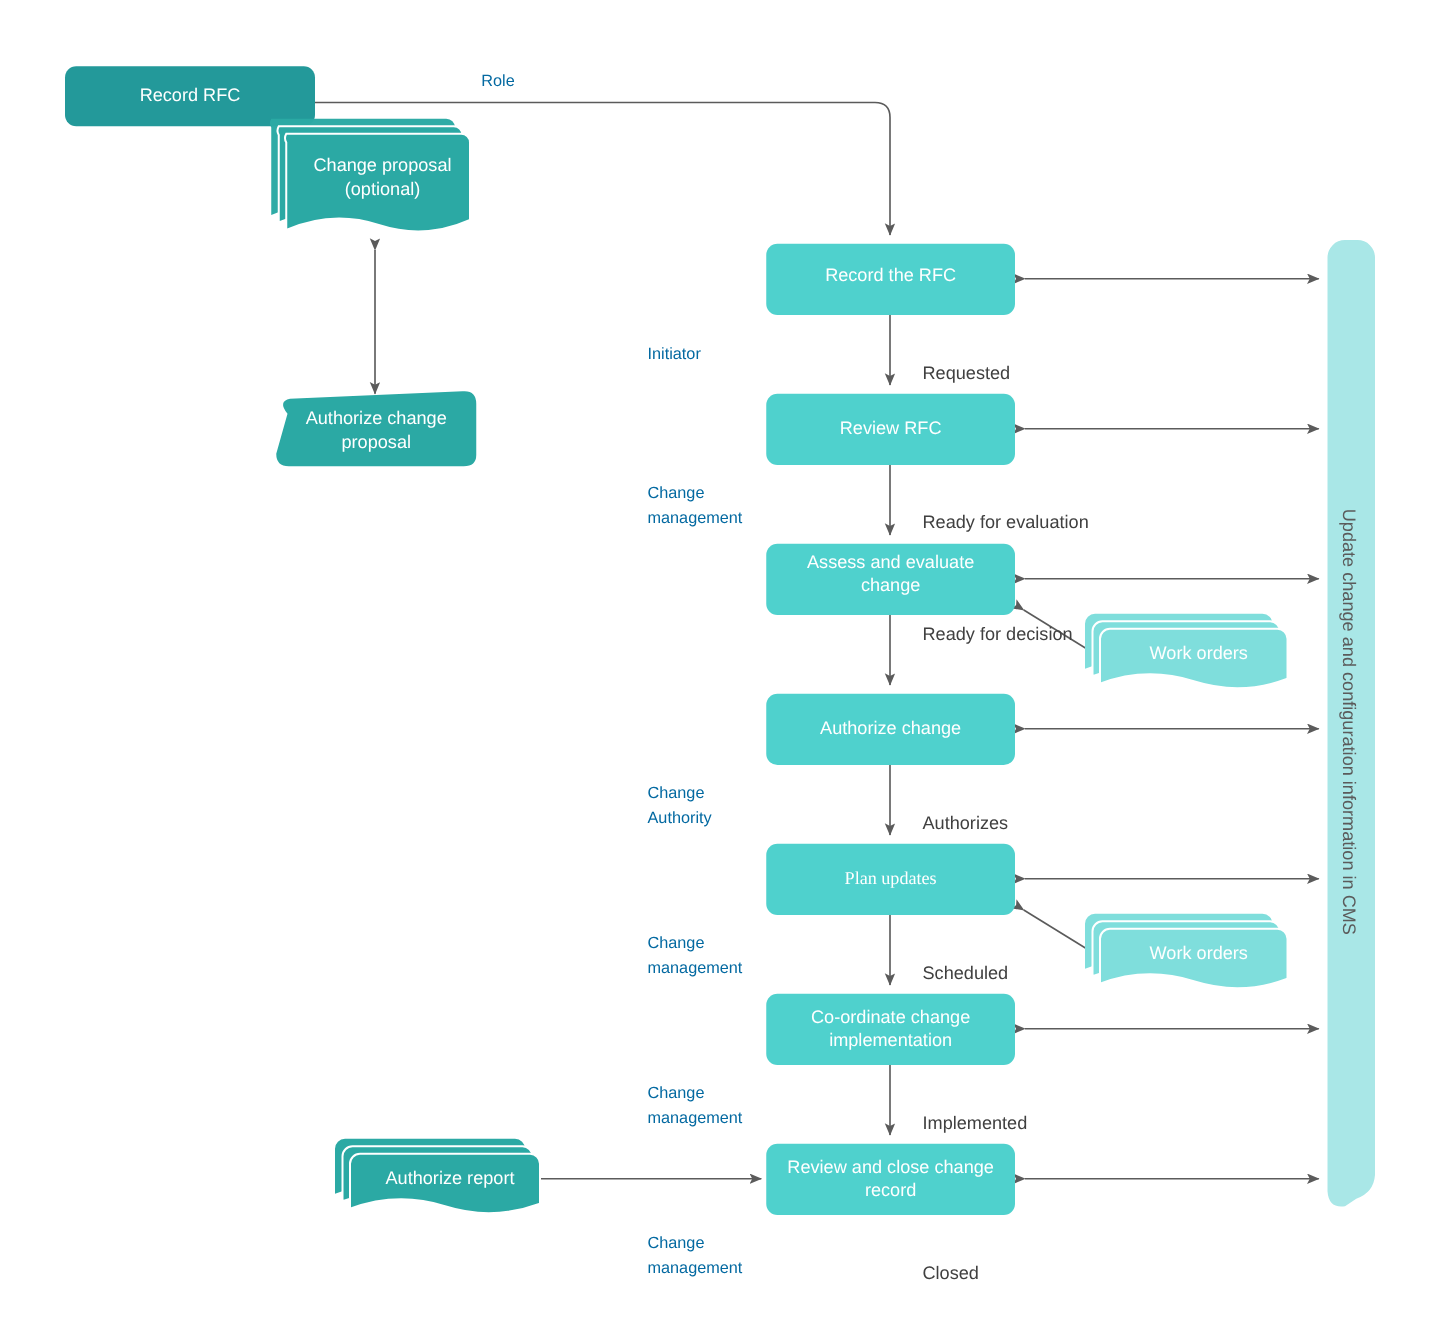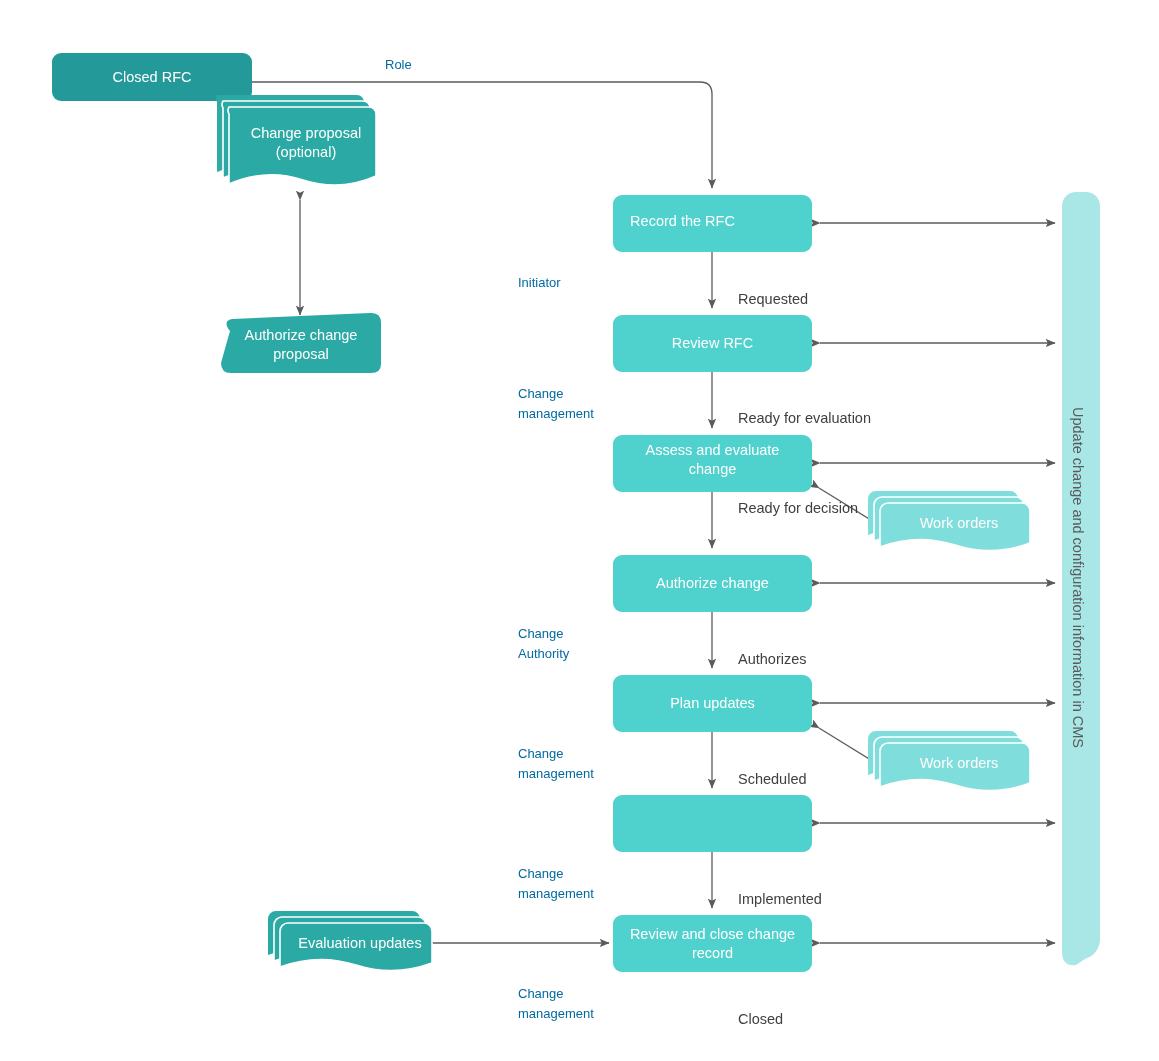--- a/index.html
+++ b/index.html
@@ -137,48 +137,50 @@
 
     <g>
       <path d="M288,923 h136 a8,8 0 0 1 8,8 v32 q-38,14 -76,2 q-38,-12 -76,2 v-36 a8,8 0 0 1 8,-8 z" fill="#2ba9a4" transform="translate(-12,-12)"></path>
       <path d="M288,923 h136 a8,8 0 0 1 8,8 v32 q-38,14 -76,2 q-38,-12 -76,2 v-36 a8,8 0 0 1 8,-8 z" fill="#2ba9a4" stroke="#ffffff" stroke-width="1.6" transform="translate(-6,-6)"></path>
       <path d="M288,923 h136 a8,8 0 0 1 8,8 v32 q-38,14 -76,2 q-38,-12 -76,2 v-36 a8,8 0 0 1 8,-8 z" fill="#2ba9a4" stroke="#ffffff" stroke-width="1.6"></path>
     </g>
 
     <path d="M1062,206 a14,14 0 0 1 14,-14 h10 a14,14 0 0 1 14,14 L1100,940 q-1,14 -15,19 L1076,965 q-13,2 -14,-12 Z" fill="#a9e7e7"></path>
   </svg>
 
-  <div class="node-label" style="left:52px; top:53px; width:200px; height:48px;">Closed RFC</div>
+  <div class="node-label" style="left:52px; top:53px; width:200px; height:48px;">Record RFC</div>
 
   <div class="node-label" style="left:236px; top:116px; width:140px; height:54px;">Change proposal
 (optional)</div>
 
   <div class="node-label" style="left:221px; top:320px; width:160px; height:50px;">Authorize change
 proposal</div>
 
-  <div class="node-label" style="left:583px; top:195px; width:199px; height:52px;border-radius:13px;">Record the RFC</div>
+  <div class="node-label" style="left:613px; top:195px; width:199px; height:52px;border-radius:13px;">Record the RFC</div>
 
   <div class="node-label" style="left:613px; top:315px; width:199px; height:57px;">Review RFC</div>
 
   <div class="node-label" style="left:613px; top:435px; width:199px; height:49px;">Assess and evaluate
 change</div>
 
   <div class="node-label" style="left:613px; top:555px; width:199px; height:57px;">Authorize change</div>
 
-  <div class="node-label" style="left:613px; top:675px; width:199px; height:57px;">Plan updates</div>
-
+  <div class="node-label" style="left:613px; top:675px; width:199px; height:57px;font-family:Liberation Serif, serif;">Plan updates</div>
+
+  <div class="node-label" style="left:613px; top:795px; width:199px; height:57px;">Co-ordinate change
+implementation</div>
 
   <div class="node-label" style="left:613px; top:915px; width:199px; height:57px;">Review and close change
 record</div>
 
   <div class="node-label" style="left:888px; top:503px; width:142px; height:40px;">Work orders</div>
 
   <div class="node-label" style="left:888px; top:743px; width:142px; height:40px;">Work orders</div>
 
-  <div class="node-label" style="left:288px; top:923px; width:144px; height:40px;">Evaluation updates</div>
+  <div class="node-label" style="left:288px; top:923px; width:144px; height:40px;">Authorize report</div>
 
   <div class="vbar-label" style="left:1086px; top:407px; transform: rotate(90deg);">Update change and configuration information in CMS</div>
 
   <div class="role-label" style="left:385px; top:55px;">Role</div>
   <div class="role-label" style="left:518px; top:273px;">Initiator</div>
   <div class="role-label" style="left:518px; top:384px;">Change
 management</div>
   <div class="role-label" style="left:518px; top:624px;">Change
 Authority</div>
   <div class="role-label" style="left:518px; top:744px;">Change

